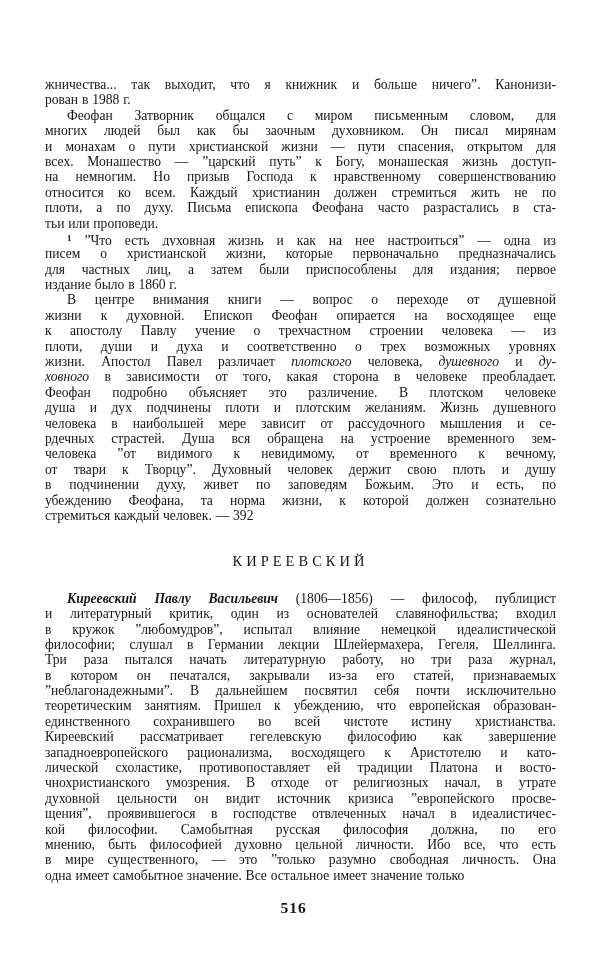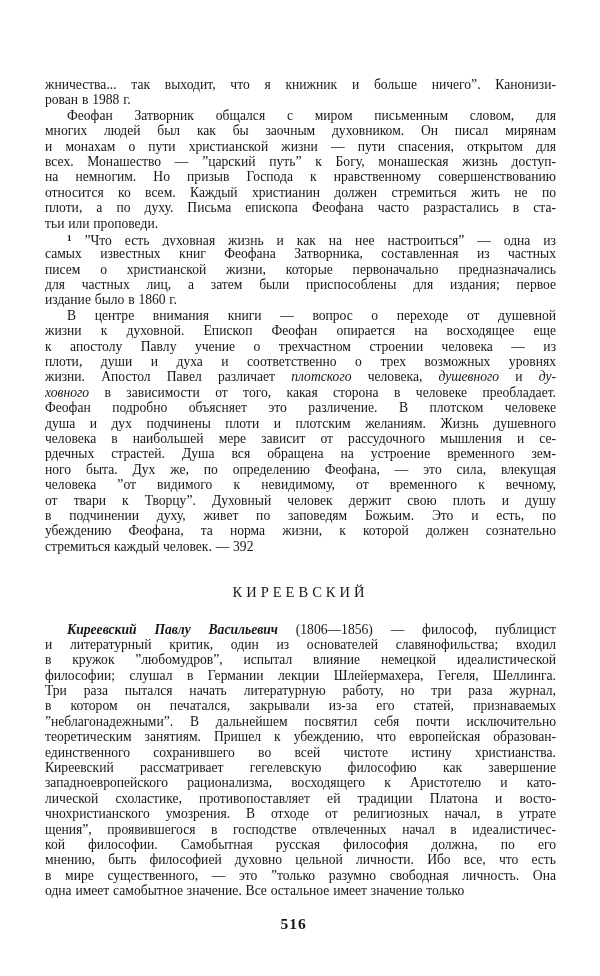--- a/index.html
+++ b/index.html
@@ -74,37 +74,35 @@
           <div class="line"><span class="run">многих людей был как бы заочным духовником. Он писал мирянам</span></div>
           <div class="line"><span class="run">и монахам о пути христианской жизни — пути спасения, открытом для</span></div>
           <div class="line"><span class="run">всех. Монашество — ”царский путь” к Богу, монашеская жизнь доступ-</span></div>
           <div class="line"><span class="run">на немногим. Но призыв Господа к нравственному совершенствованию</span></div>
           <div class="line"><span class="run">относится ко всем. Каждый христианин должен стремиться жить не по</span></div>
           <div class="line"><span class="run">плоти, а по духу. Письма епископа Феофана часто разрастались в ста-</span></div>
           <div class="line last"><span class="run">тьи или проповеди.</span></div>
         </div>
         <div class="para">
           <div class="line first"><span class="run sup">1</span><span class="run"> ”Что есть духовная жизнь и как на нее настроиться” — одна из</span></div>
-          <div class="line"><span class="run">самых известных книг Феофана Затворника, составленная из частных</span></div>
           <div class="line"><span class="run">писем о христианской жизни, которые первоначально предназначались</span></div>
           <div class="line"><span class="run">для частных лиц, а затем были приспособлены для издания; первое</span></div>
           <div class="line last"><span class="run">издание было в 1860 г.</span></div>
         </div>
         <div class="para">
           <div class="line first"><span class="run">В центре внимания книги — вопрос о переходе от душевной</span></div>
           <div class="line"><span class="run">жизни к духовной. Епископ Феофан опирается на восходящее еще</span></div>
           <div class="line"><span class="run">к апостолу Павлу учение о трехчастном строении человека — из</span></div>
           <div class="line"><span class="run">плоти, души и духа и соответственно о трех возможных уровнях</span></div>
           <div class="line"><span class="run">жизни. Апостол Павел различает </span><span class="run it">плотского</span><span class="run"> человека, </span><span class="run it">душевного</span><span class="run"> и </span><span class="run it">ду-</span></div>
           <div class="line"><span class="run it">ховного</span><span class="run"> в зависимости от того, какая сторона в человеке преобладает.</span></div>
           <div class="line"><span class="run">Феофан подробно объясняет это различение. В плотском человеке</span></div>
           <div class="line"><span class="run">душа и дух подчинены плоти и плотским желаниям. Жизнь душевного</span></div>
           <div class="line"><span class="run">человека в наибольшей мере зависит от рассудочного мышления и се-</span></div>
           <div class="line"><span class="run">рдечных страстей. Душа вся обращена на устроение временного зем-</span></div>
-          <div class="line"><span class="run">ного быта. Дух же, по определению Феофана, — это сила, влекущая</span></div>
           <div class="line"><span class="run">человека ”от видимого к невидимому, от временного к вечному,</span></div>
           <div class="line"><span class="run">от твари к Творцу”. Духовный человек держит свою плоть и душу</span></div>
           <div class="line"><span class="run">в подчинении духу, живет по заповедям Божьим. Это и есть, по</span></div>
           <div class="line"><span class="run">убеждению Феофана, та норма жизни, к которой должен сознательно</span></div>
           <div class="line last"><span class="run">стремиться каждый человек. — 392</span></div>
         </div>
       </div>
     <h2 class="entry-heading">КИРЕЕВСКИЙ</h2>
     <div>
         <div class="para">
@@ -114,20 +112,21 @@
           <div class="line"><span class="run">философии; слушал в Германии лекции Шлейермахера, Гегеля, Шеллинга.</span></div>
           <div class="line"><span class="run">Три раза пытался начать литературную работу, но три раза журнал,</span></div>
           <div class="line"><span class="run">в котором он печатался, закрывали из-за его статей, признаваемых</span></div>
           <div class="line"><span class="run">”неблагонадежными”. В дальнейшем посвятил себя почти исключительно</span></div>
           <div class="line"><span class="run">теоретическим занятиям. Пришел к убеждению, что европейская образован-</span></div>
           <div class="line"><span class="run">единственного сохранившего во всей чистоте истину христианства.</span></div>
           <div class="line"><span class="run">Киреевский рассматривает гегелевскую философию как завершение</span></div>
           <div class="line"><span class="run">западноевропейского рационализма, восходящего к Аристотелю и като-</span></div>
           <div class="line"><span class="run">лической схоластике, противопоставляет ей традиции Платона и восто-</span></div>
           <div class="line"><span class="run">чнохристианского умозрения. В отходе от религиозных начал, в утрате</span></div>
+          <div class="line"><span class="run">духовной цельности он видит источник кризиса ”европейского просве-</span></div>
           <div class="line"><span class="run">щения”, проявившегося в господстве отвлеченных начал в идеалистичес-</span></div>
           <div class="line"><span class="run">кой философии. Самобытная русская философия должна, по его</span></div>
           <div class="line"><span class="run">мнению, быть философией духовно цельной личности. Ибо все, что есть</span></div>
           <div class="line"><span class="run">в мире существенного, — это ”только разумно свободная личность. Она</span></div>
           <div class="line last"><span class="run">одна имеет самобытное значение. Все остальное имеет значение только</span></div>
         </div>
       </div>
     <footer class="page-footer">
       <span class="page-number">516</span>
     </footer>

